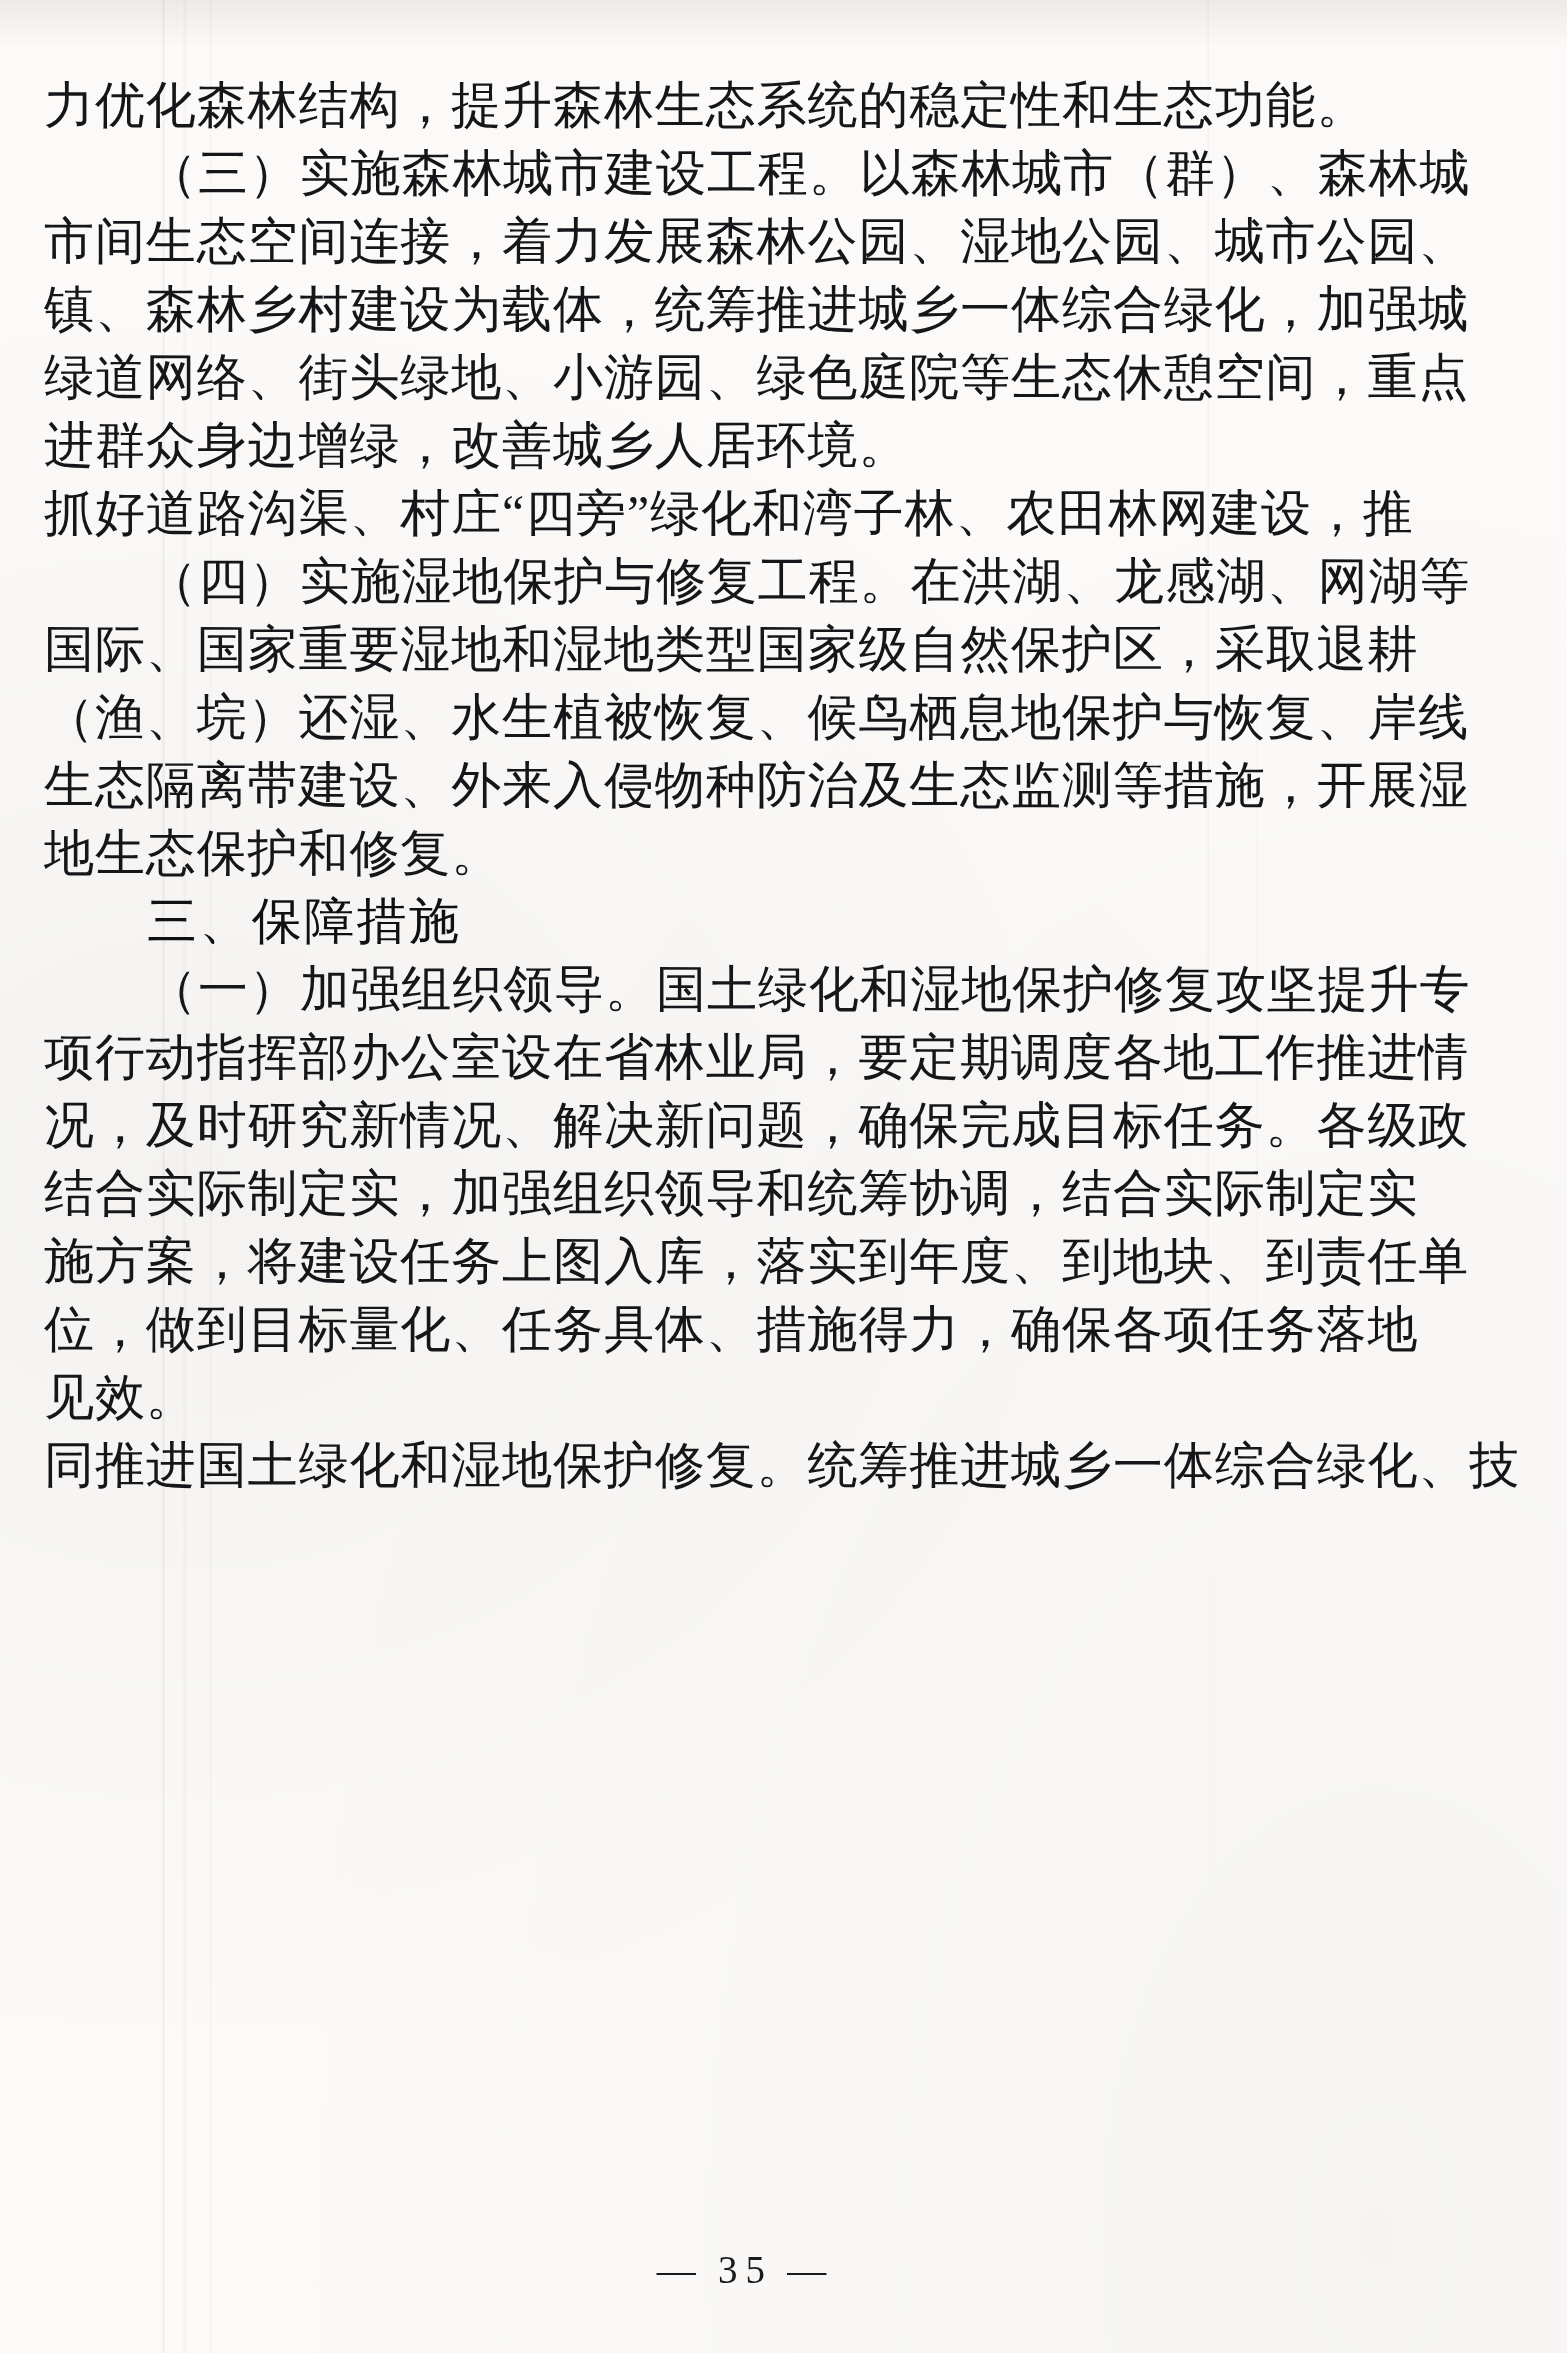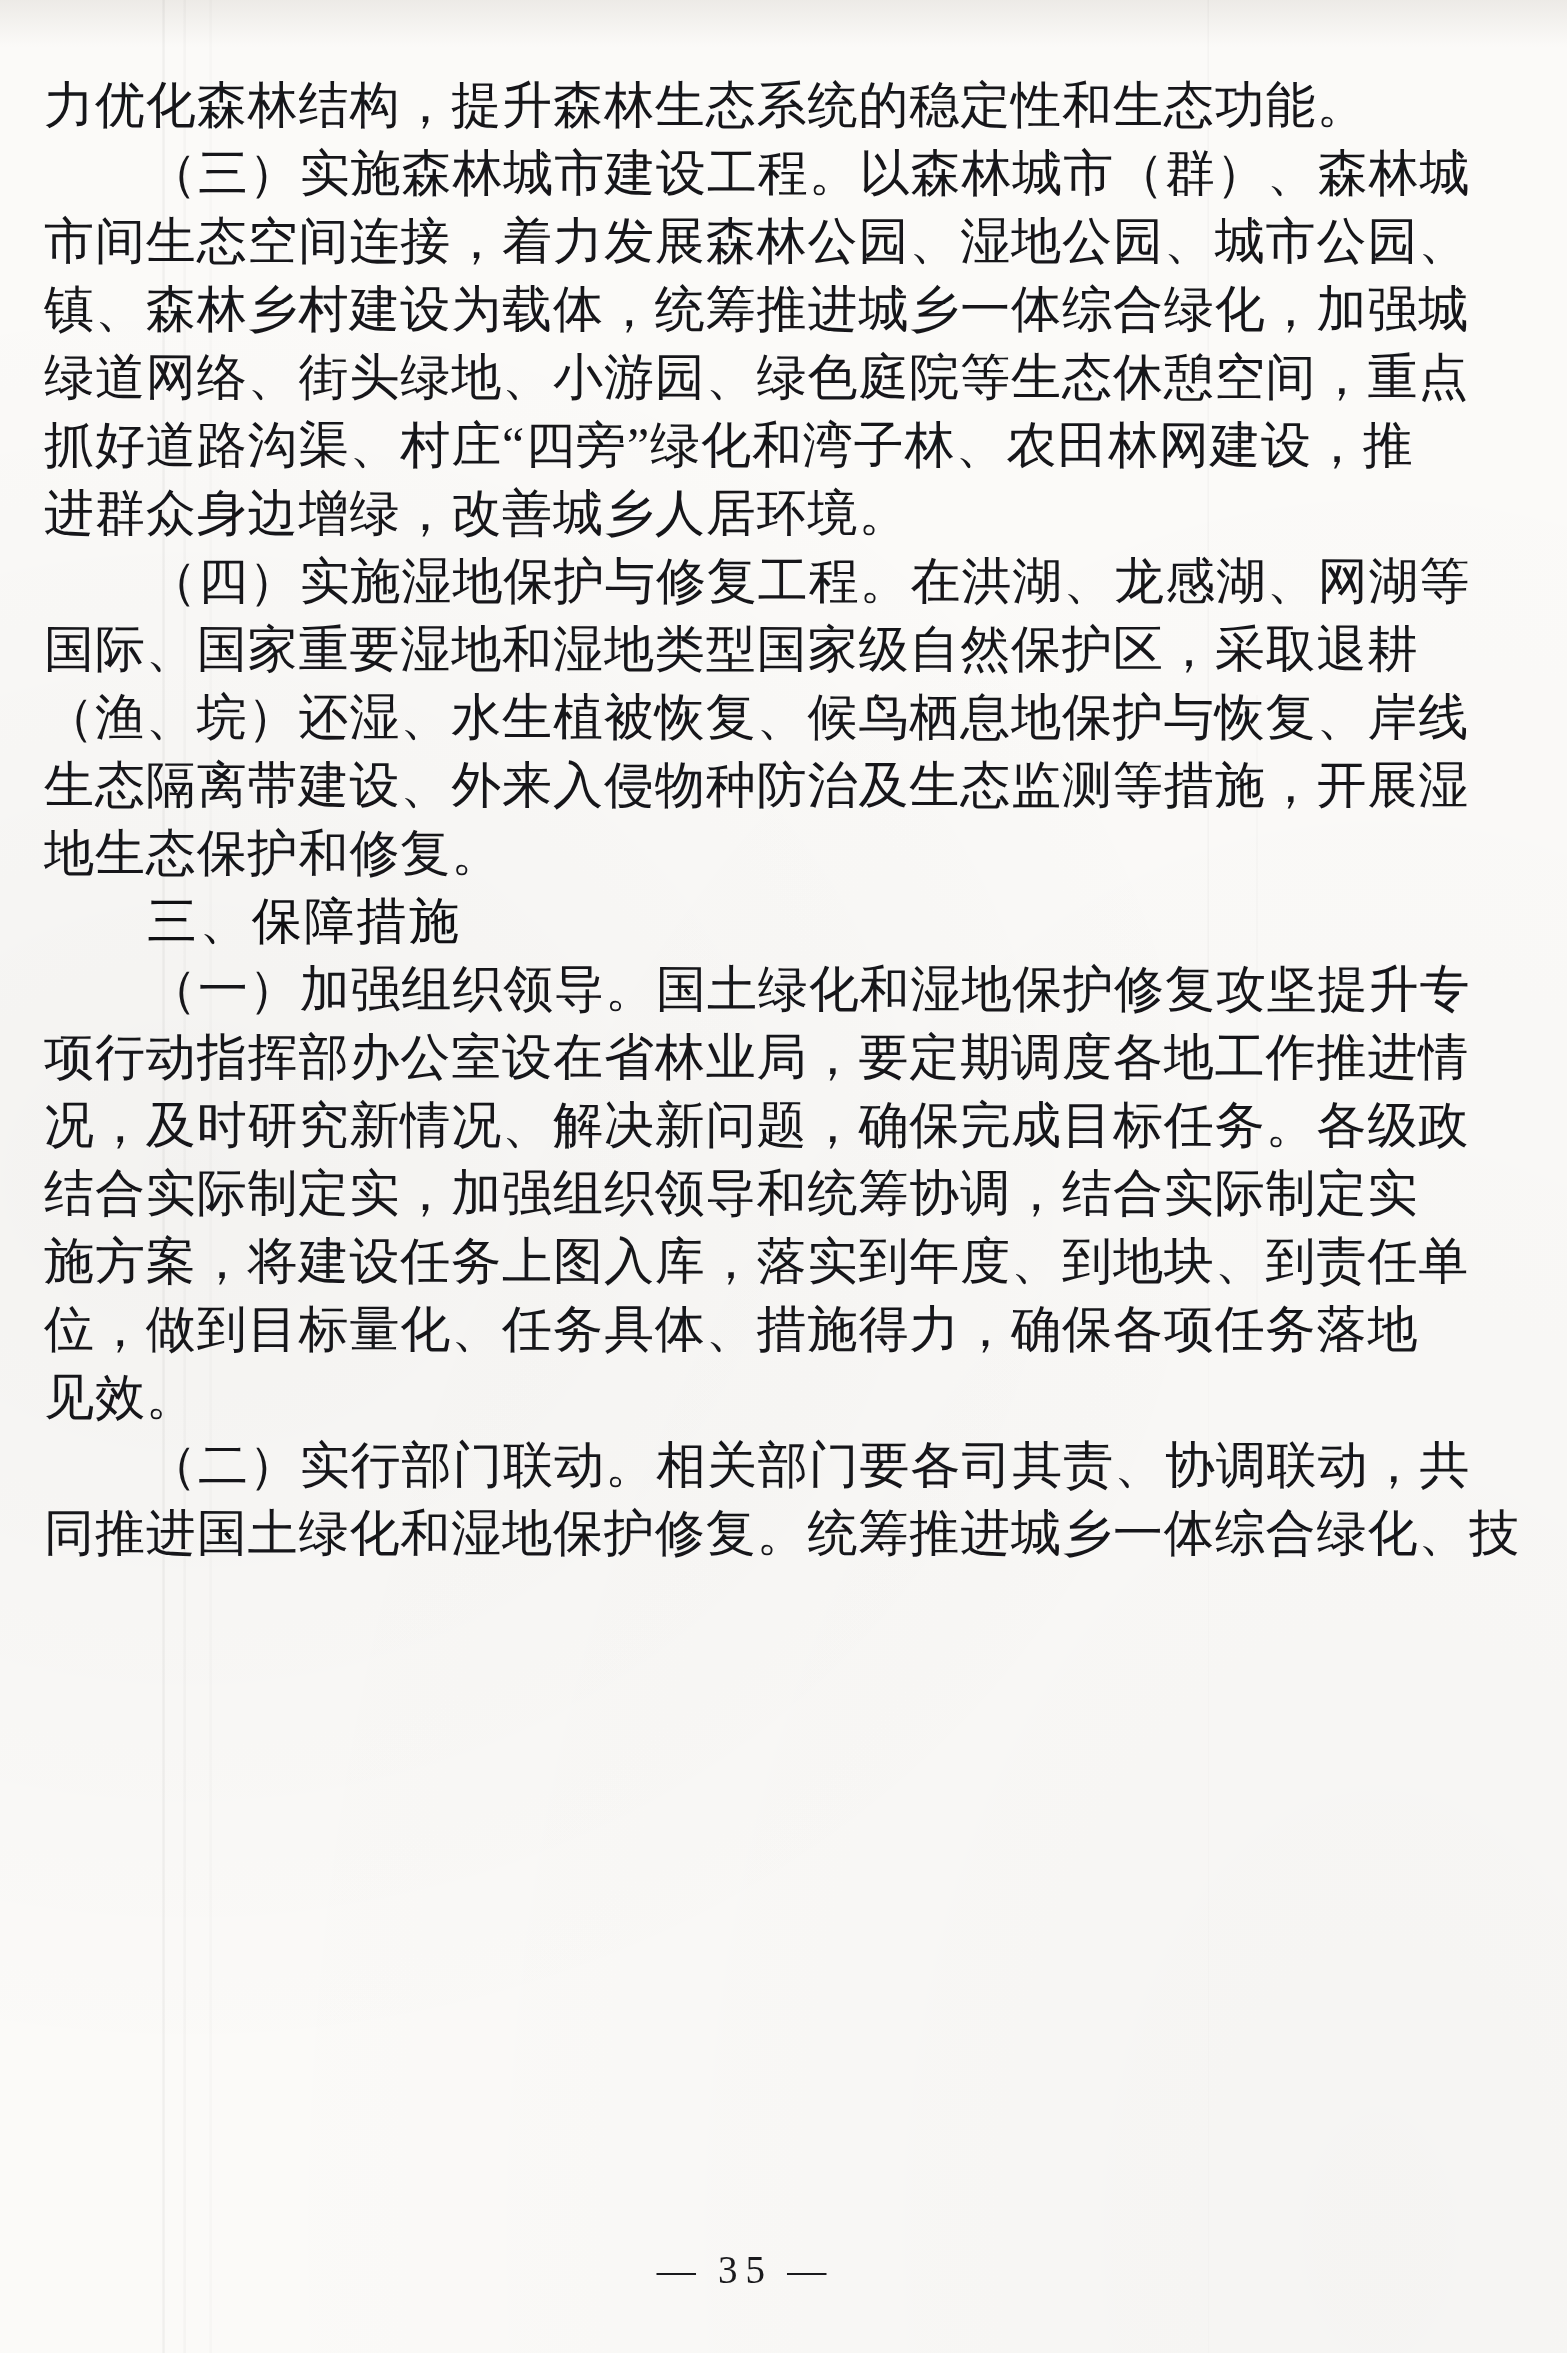--- a/index.html
+++ b/index.html
@@ -90,22 +90,22 @@
 
     <div class="para-block">
       <div class="line">力优化森林结构，提升森林生态系统的稳定性和生态功能。</div>
     </div>
 
     <div class="para-block">
       <div class="line indent">（三）实施森林城市建设工程。以森林城市（群）、森林城</div>
       <div class="line">市间生态空间连接，着力发展森林公园、湿地公园、城市公园、</div>
       <div class="line">镇、森林乡村建设为载体，统筹推进城乡一体综合绿化，加强城</div>
       <div class="line">绿道网络、街头绿地、小游园、绿色庭院等生态休憩空间，重点</div>
+      <div class="line">进群众身边增绿，改善城乡人居环境。</div>
       <div class="line">抓好道路沟渠、村庄“四旁”绿化和湾子林、农田林网建设，推</div>
-      <div class="line">进群众身边增绿，改善城乡人居环境。</div>
     </div>
 
     <div class="para-block">
       <div class="line indent">（四）实施湿地保护与修复工程。在洪湖、龙感湖、网湖等</div>
       <div class="line">国际、国家重要湿地和湿地类型国家级自然保护区，采取退耕</div>
       <div class="line">（渔、垸）还湿、水生植被恢复、候鸟栖息地保护与恢复、岸线</div>
       <div class="line">生态隔离带建设、外来入侵物种防治及生态监测等措施，开展湿</div>
       <div class="line">地生态保护和修复。</div>
     </div>
 
@@ -117,21 +117,20 @@
       <div class="line indent">（一）加强组织领导。国土绿化和湿地保护修复攻坚提升专</div>
       <div class="line">项行动指挥部办公室设在省林业局，要定期调度各地工作推进情</div>
       <div class="line">况，及时研究新情况、解决新问题，确保完成目标任务。各级政</div>
       <div class="line">结合实际制定实，加强组织领导和统筹协调，结合实际制定实</div>
       <div class="line">施方案，将建设任务上图入库，落实到年度、到地块、到责任单</div>
       <div class="line">位，做到目标量化、任务具体、措施得力，确保各项任务落地</div>
       <div class="line">见效。</div>
     </div>
 
     <div class="para-block">
-      <div class="line indent">（二）实行部门联动。相关部门要各司其责、协调联动，共</div>
       <div class="line">同推进国土绿化和湿地保护修复。统筹推进城乡一体综合绿化、技</div>
     </div>
 
   </div>
 
   <div class="footer">
     <span class="dash">—</span><span class="page-num">35</span><span class="dash">—</span>
   </div>
 
 </div>

